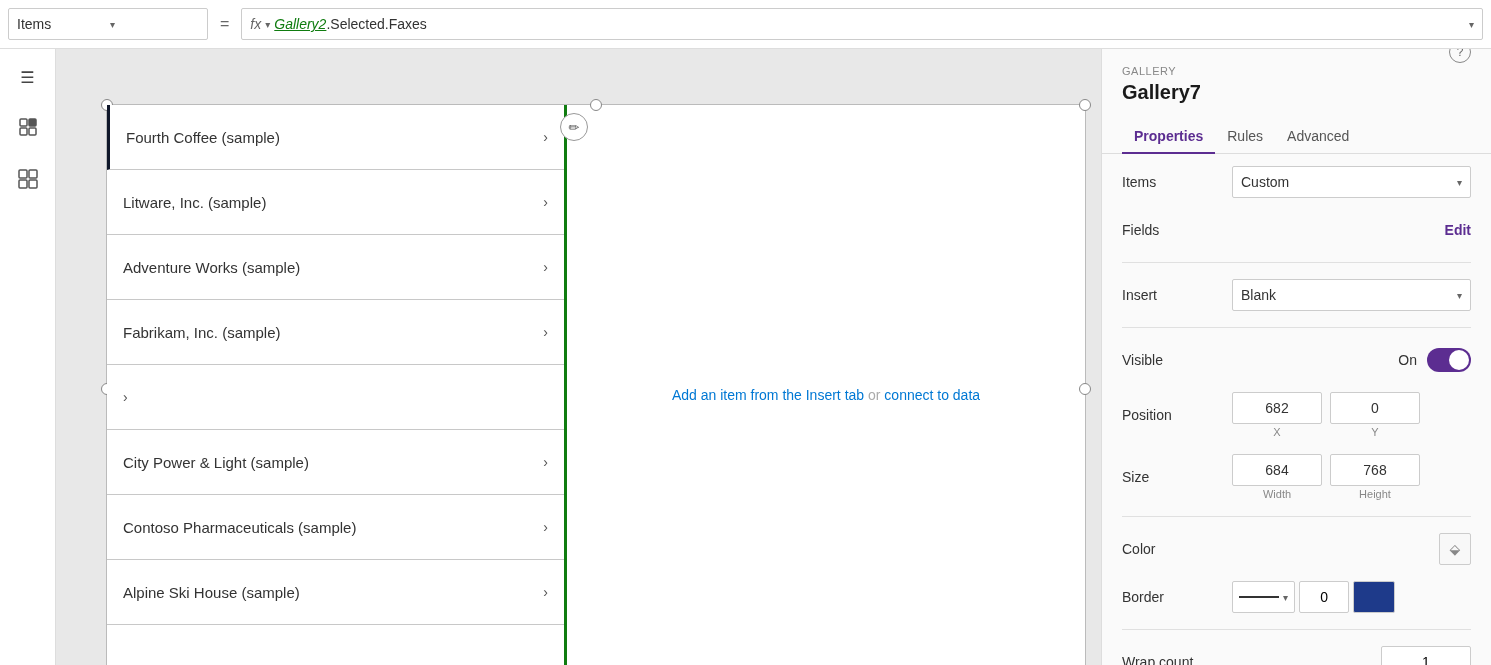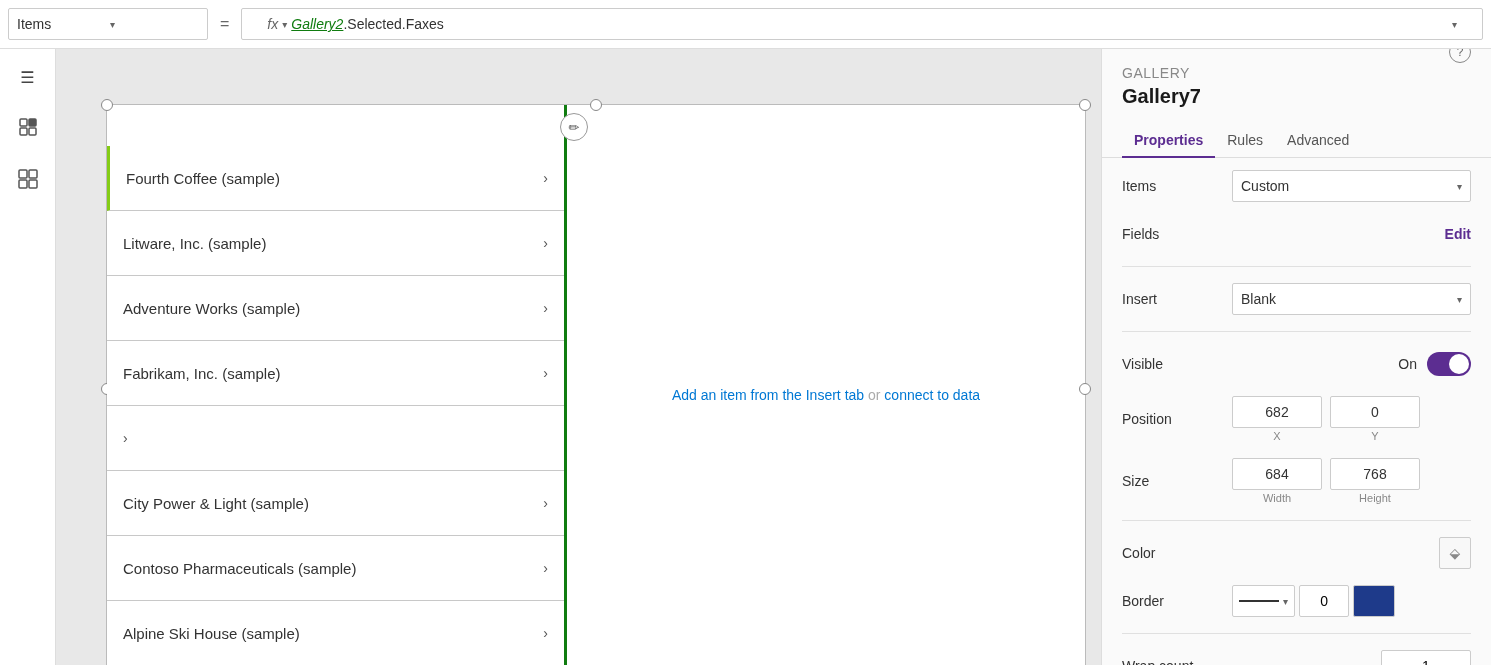--- a/index.html
+++ b/index.html
@@ -31,21 +31,21 @@
     .formula-dropdown span { font-size: 14px; color: #333; flex: 1; }
     .formula-dropdown .chevron { font-size: 10px; color: #666; }
     .equals-sign { font-size: 16px; color: #666; padding: 0 4px; }
     .fx-area {
       display: flex;
       align-items: center;
       border: 1px solid #ccc;
       border-radius: 2px;
       background: #fff;
       height: 32px;
-      padding: 0 25px;
+      padding: 0 8px;
       gap: 4px;
       flex: 1;
     }
     .fx-label { font-size: 14px; color: #666; font-style: italic; }
     .fx-chevron { font-size: 10px; color: #666; cursor: pointer; }
     .formula-text { font-size: 14px; color: #333; flex: 1; }
     .formula-gallery { color: #107c10; font-style: italic; text-decoration: underline; }
     .fx-expand { font-size: 10px; color: #666; cursor: pointer; margin-left: auto; }
 
     
@@ -179,21 +179,21 @@
       width: 390px;
       background: #fafafa;
       border-left: 1px solid #ddd;
       flex-shrink: 0;
       overflow-y: auto;
     }
     .right-panel-header {
       padding: 16px 20px 8px;
     }
     .right-panel-label {
-      font-size: 14px;
+      font-size: 11px;
       color: #888;
       text-transform: uppercase;
       letter-spacing: 0.5px;
       margin-bottom: 4px;
     }
     .right-panel-title {
       font-size: 20px;
       color: #1a1a1a;
       font-weight: 700;
     }
@@ -450,21 +450,21 @@
       <div class="handle" style="left:0; top:0;"></div>
       <div class="handle" style="left:50%; top:0;"></div>
       <div class="handle" style="left:100%; top:0;"></div>
       <div class="handle" style="left:0; top:50%;"></div>
       <div class="handle" style="left:100%; top:50%;"></div>
 
       <div class="gallery-list">
 
         <div class="edit-pencil">✏</div>
 
-        <div class="gallery-item" style="border-left: 3px solid #84cc16; margin-top: 41px;">
+        <div class="gallery-item" style="border-left: 3px solid #0f172a;">
           <span class="gallery-item-text">Fourth Coffee (sample)</span>
           <span class="gallery-item-chevron">›</span>
         </div>
         <div class="gallery-item">
           <span class="gallery-item-text">Litware, Inc. (sample)</span>
           <span class="gallery-item-chevron">›</span>
         </div>
         <div class="gallery-item">
           <span class="gallery-item-text">Adventure Works (sample)</span>
           <span class="gallery-item-chevron">›</span>

